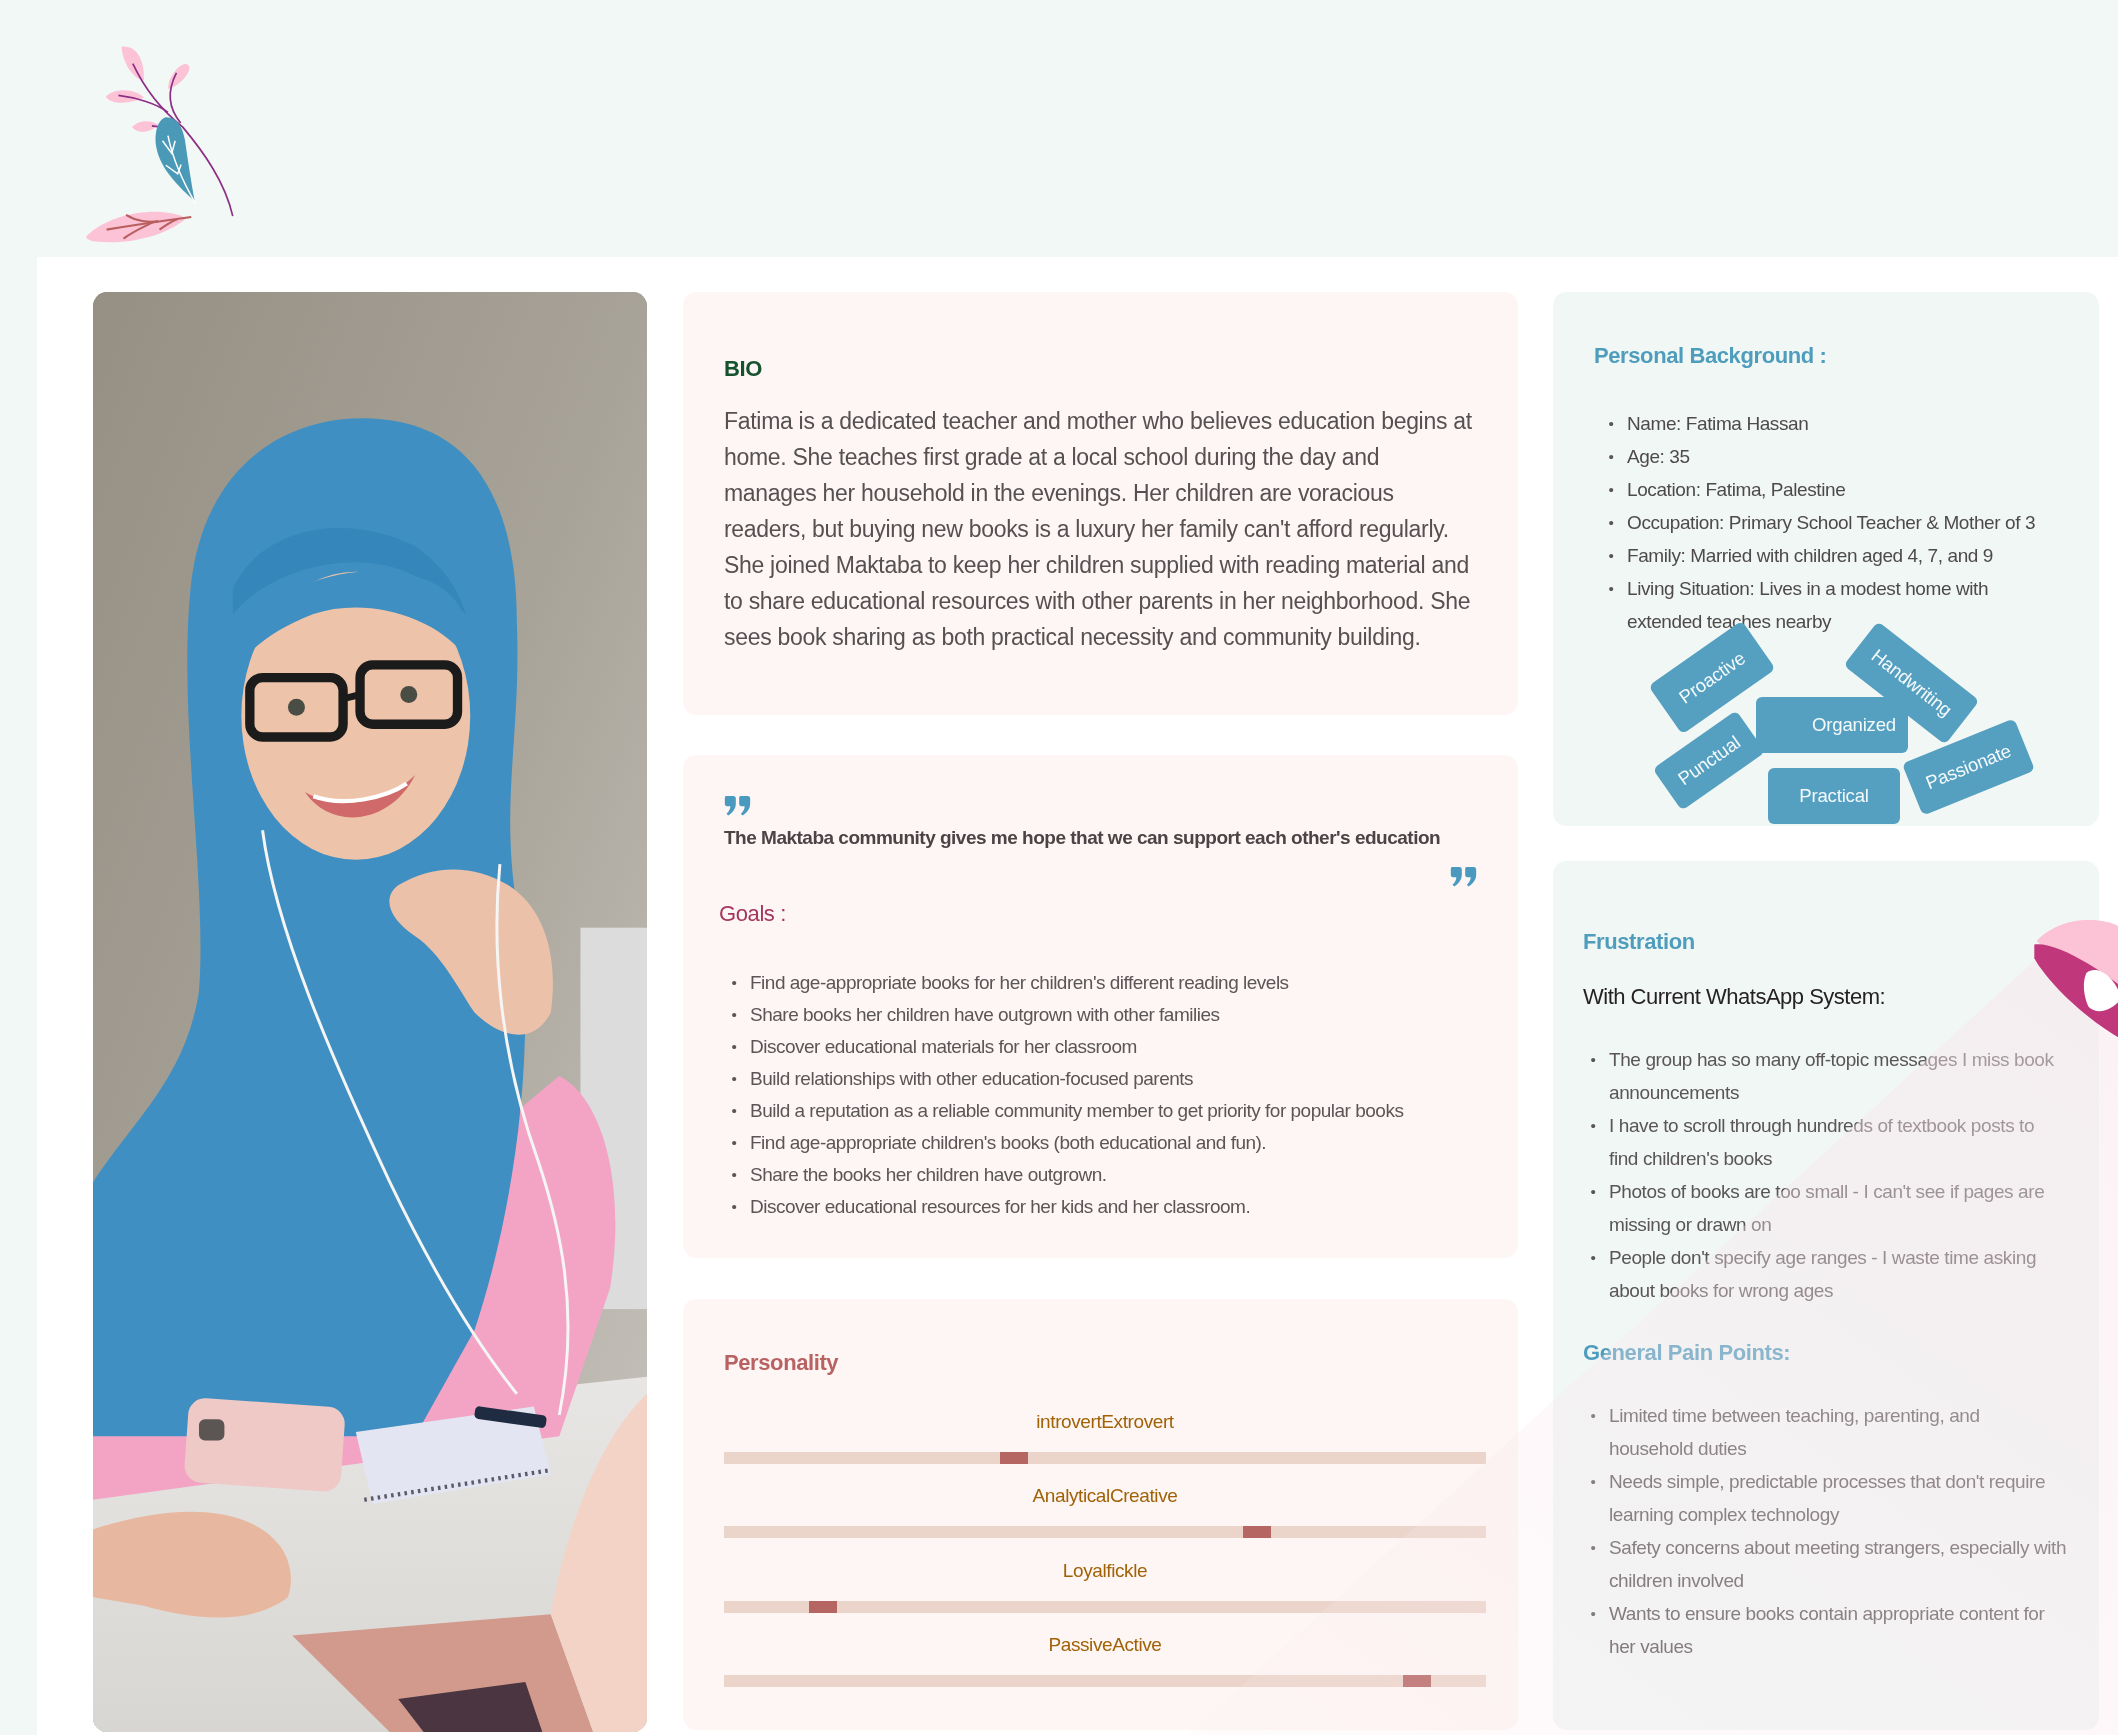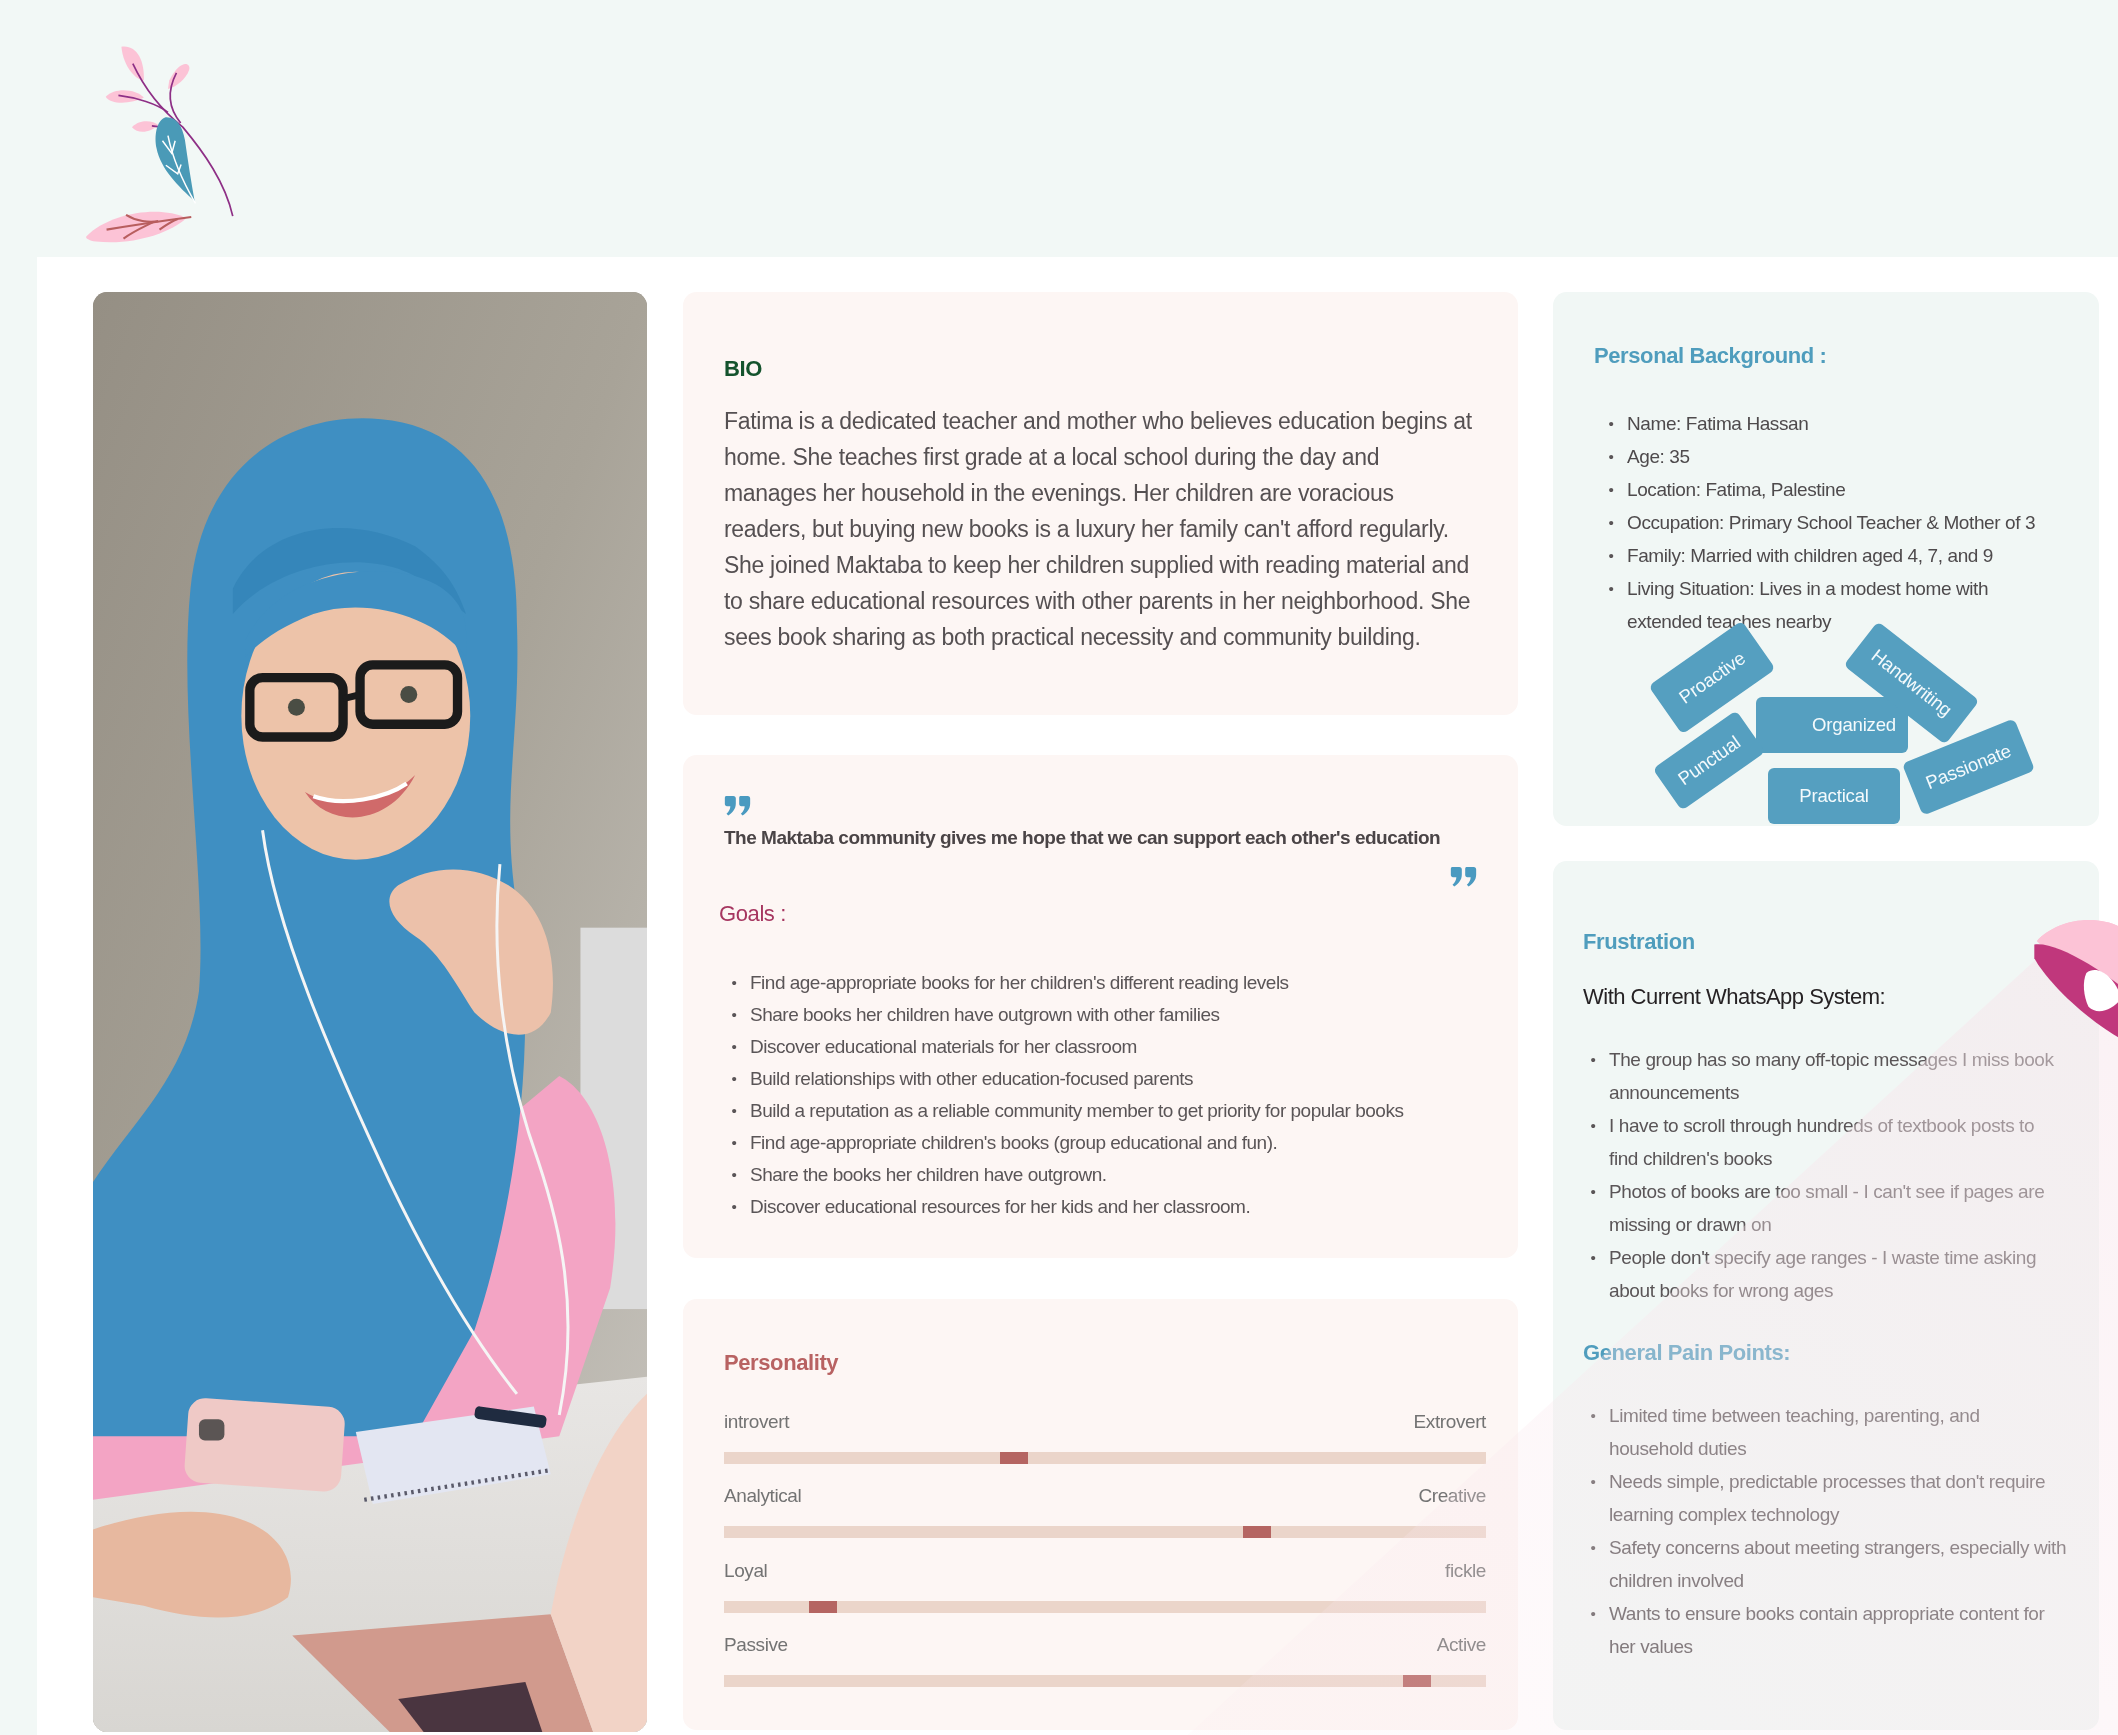--- a/index.html
+++ b/index.html
@@ -31,21 +31,21 @@
     .goals-title { position:absolute; left:36px; top:146px; font-size:22px; color:#a63660; font-weight:400; letter-spacing:-0.4px;text-align:center; }
     .bullets { list-style:none; margin:0; padding:0; }
     .bullets li { position:relative; padding-left:26px; }
     .bullets li::before { content:"\2022"; position:absolute; left:7.6px; top:0; color:#5a5557; font-size:15.3px; }
     .goals-list { position:absolute; left:41px; top:212px; font-size:19px; line-height:32px; color:#5a5557; letter-spacing:-0.5px; }
 
     
     .personality { left:683px; top:1299px; width:835px; height:431px; }
     .pers-title { position:absolute; left:41px; top:51px; font-size:22px; font-weight:700; color:#b86262; letter-spacing:-0.4px; }
     .slider { position:absolute; left:41px; width:762px; }
-    .slider-labels { display:flex; justify-content:space-between; font-size:19px; color:#737373; letter-spacing:-0.4px; }
+    .slider-labels { display:flex; justify-content:center; font-size:19px; color:#a16207; letter-spacing:-0.4px; }
     .track { position:absolute; left:0; top:41px; width:100%; height:12px; background:#ebd5ca; }
     .handle { position:absolute; top:0; width:28px; height:12px; background:#b56562; }
 
     
     .bg-card { left:1553px; top:292px; width:546px; height:534px; }
     .h-teal { color:#4f9dbd; font-size:22px; font-weight:700; letter-spacing:-0.4px; position:absolute; }
     .bg-title { left:41px; top:51px; }
     .bg-list { position:absolute; left:48px; top:115px; width:487px; font-size:19px; line-height:33px; color:#4e4a4c; letter-spacing:-0.4px; }
     .tag { position:absolute; background:#559fc0; color:#f4fafc; border-radius:6px; font-size:18.6px; display:flex; align-items:center; justify-content:center; letter-spacing:-0.2px; }
 
@@ -156,21 +156,21 @@
     <path d="M2,4 C2,1 4,0 7,0 L22,0 C26,0 28,2 28,6 L28,18 C28,30 20,40 10,46 L6,42 C12,36 15,30 15,24 L7,24 C4,24 2,22 2,19 Z" fill="#4a9ac0"></path>
     <path d="M36,4 C36,1 38,0 41,0 L56,0 C60,0 62,2 62,6 L62,18 C62,30 54,40 44,46 L40,42 C46,36 49,30 49,24 L41,24 C38,24 36,22 36,19 Z" fill="#4a9ac0"></path>
   </svg>
   <div class="goals-title">Goals :</div>
   <ul class="bullets goals-list">
     <li>Find age-appropriate books for her children's different reading levels</li>
     <li>Share books her children have outgrown with other families</li>
     <li>Discover educational materials for her classroom</li>
     <li>Build relationships with other education-focused parents</li>
     <li>Build a reputation as a reliable community member to get priority for popular books</li>
-    <li>Find age-appropriate children's books (group educational and fun).</li>
+    <li>Find age-appropriate children's books (both educational and fun).</li>
     <li>Share the books her children have outgrown.</li>
     <li>Discover educational resources for her kids and her classroom.</li>
   </ul>
 </div>
 
 <div class="card pink-card personality">
   <div class="pers-title">Personality</div>
 
   <div class="slider" style="top:112px;">
     <div class="slider-labels">

